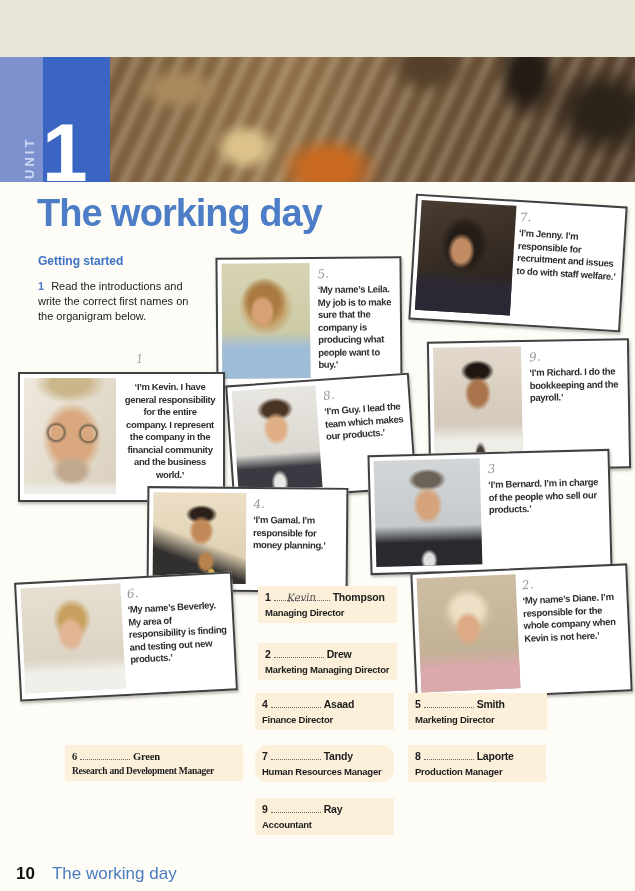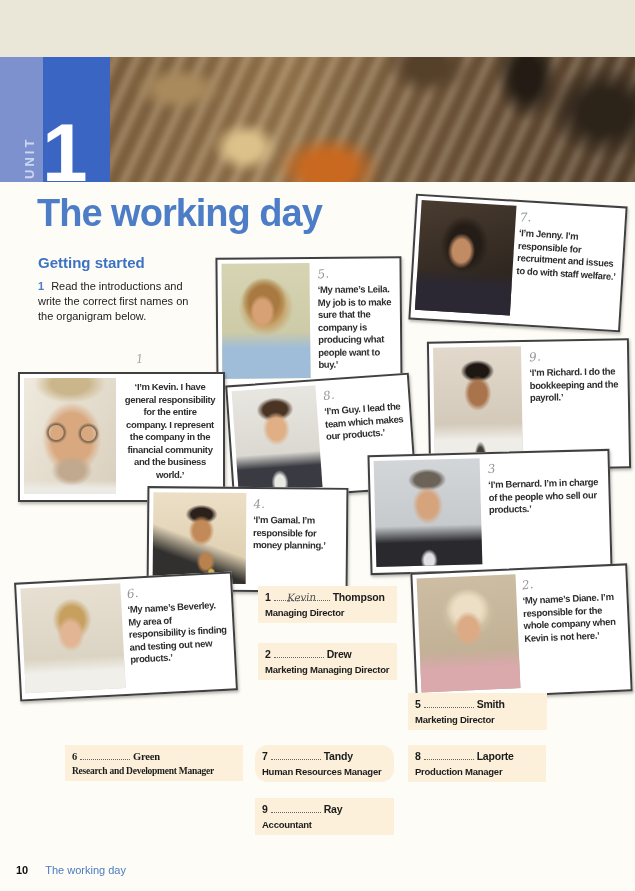--- a/index.html
+++ b/index.html
@@ -23,21 +23,21 @@
       radial-gradient(ellipse 45px 34px at 27% 68%, #dcc28a 35%, rgba(220,194,138,0) 75%),
       radial-gradient(ellipse 42px 60px at 78% 22%, #241c14 35%, rgba(36,28,20,0) 75%),
       radial-gradient(ellipse 75px 60px at 92% 45%, #2c2319 35%, rgba(44,35,25,0) 78%),
       radial-gradient(ellipse 55px 40px at 60% 15%, #55402a 35%, rgba(85,64,42,0) 75%),
       radial-gradient(ellipse 60px 30px at 15% 30%, #a88a5c 35%, rgba(168,138,92,0) 75%),
       repeating-linear-gradient(115deg, rgba(242,226,198,0.30) 0 5px, rgba(90,66,42,0.18) 9px 20px),
       linear-gradient(100deg,#7c5e3c 0%,#97774d 35%,#6d5338 62%,#483626 100%);}
   
   .title{position:absolute;left:37px;top:192px;margin:0;font-size:38px;font-weight:bold;
          letter-spacing:-1px;color:#4c7dc6;}
-  .section{position:absolute;left:38px;top:254px;margin:0;font-size:15px;font-weight:bold;
+  .section{position:absolute;left:38px;top:254px;margin:0;font-size:12px;font-weight:bold;
            color:#3d72c2;}
   .instr{position:absolute;left:38px;top:279px;width:168px;font-size:11px;line-height:15px;
          color:#222222;}
   .instr-num{color:#4c7dc6;font-weight:bold;padding-right:7px;}
   
   .card{position:absolute;background:#ffffff;border:2px solid #404040;
         box-shadow:1px 2px 3px rgba(60,55,40,0.35);z-index:2;}
   .ph{position:absolute;left:4px;top:4px;}
   .ctext{position:absolute;top:5px;right:5px;}
   .mark{display:inline-block;font-family:"DejaVu Serif",serif;font-style:italic;
@@ -129,21 +129,21 @@
   .obox-1{left:258px;top:586px;width:125px;} .obox-1 .dots{width:56px;}
   .obox-2{left:258px;top:643px;width:125px;}
   .obox-3{left:108px;top:693px;width:125px;}
   .obox-4{left:255px;top:693px;width:125px;}
   .obox-5{left:408px;top:693px;width:125px;}
   .obox-6{left:65px;top:745px;width:164px;font-family:Liberation Serif, serif;}
   .obox-7{left:255px;top:745px;width:125px;border-radius:13px;}
   .obox-8{left:408px;top:745px;width:124px;}
   .obox-9{left:255px;top:798px;width:125px;}
   
-  .footer{position:absolute;left:16px;top:864px;font-size:11px;}
+  .footer{position:absolute;left:16px;top:864px;font-size:17px;}
   .footer b{color:#111111;}
   .footer span{margin-left:17px;color:#4a7cc0;}
 </style>
 </head>
 <body>
 
 <div class="page">
 
   <div class="topstrip"></div>
 
@@ -235,20 +235,24 @@
   </div>
 
   <div class="obox obox-1">
     <div class="oline1"><b>1</b><span class="dots"><i class="written">Kevin</i></span><span>Thompson</span></div>
     <div class="orole">Managing Director</div>
   </div>
   <div class="obox obox-2">
     <div class="oline1"><b>2</b><span class="dots"></span><span>Drew</span></div>
     <div class="orole">Marketing Managing Director</div>
   </div>
+  <div class="obox obox-4">
+    <div class="oline1"><b>4</b><span class="dots"></span><span>Asaad</span></div>
+    <div class="orole">Finance Director</div>
+  </div>
   <div class="obox obox-5">
     <div class="oline1"><b>5</b><span class="dots"></span><span>Smith</span></div>
     <div class="orole">Marketing Director</div>
   </div>
   <div class="obox obox-6">
     <div class="oline1"><b>6</b><span class="dots"></span><span>Green</span></div>
     <div class="orole">Research and Development Manager</div>
   </div>
   <div class="obox obox-7">
     <div class="oline1"><b>7</b><span class="dots"></span><span>Tandy</span></div>

